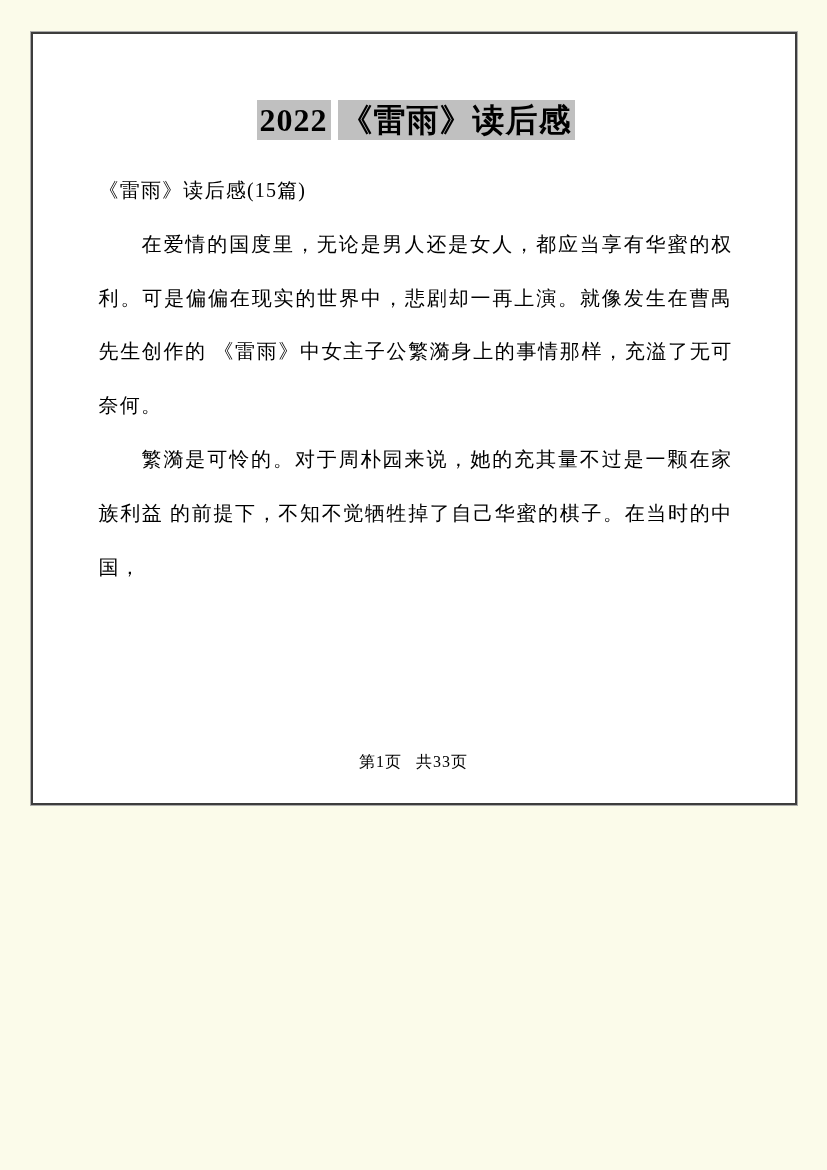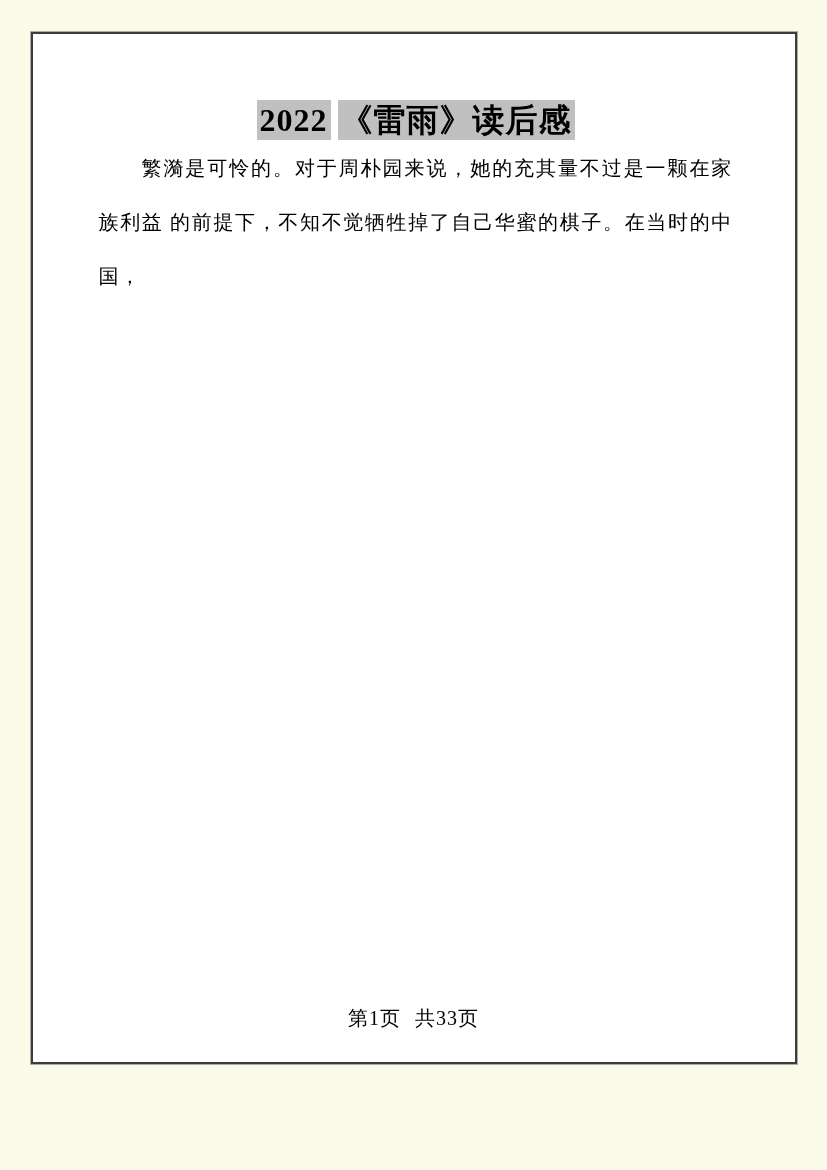--- a/index.html
+++ b/index.html
@@ -6,21 +6,21 @@
   html, body {
     width: 827px;
     background: #fbfbea;
     font-family: "Liberation Serif", "DejaVu Serif", serif;
   }
   body { height: 1170px; overflow: hidden; }
 
   .page {
     position: relative;
     width: 766px;
-    height: 1032px;
+    height: 773px;
     margin: 32px auto 7px auto;
     background: #ffffff;
     border: 2px solid #3d3d3d;
     box-shadow: 0 0 0 1px #ababab;
     padding: 0 62px 0 66px;
     color: #000;
   }
 
   .doc-title {
     margin-top: 64px;
@@ -47,36 +47,38 @@
   .content p { margin: 0; }
   .subtitle { margin-top: 22px !important; }
   .para { text-indent: 43px; }
   .section-heading { margin-top: 54px !important; }
 
   .page-footer {
     position: absolute;
     left: 0; right: 0;
     bottom: 30px;
     text-align: center;
-    font-size: 20px;
+    font-size: 16px;
     letter-spacing: 1px;
     color: #000;
   }
   .page-footer .gap { display: inline-block; width: 14px; }
 </style>
 </head>
 <body>
 
 <div class="page">
 
   <div class="doc-title">
     <span class="hl">2022</span><span class="hl">《雷雨》读后感</span>
   </div>
 
   <div class="content">
+    <p class="subtitle">《雷雨》读后感(15篇)</p>
+    <p class="para">在爱情的国度里，无论是男人还是女人，都应当享有华蜜的权利。可是偏偏在现实的世界中，悲剧却一再上演。就像发生在曹禺先生创作的 《雷雨》中女主子公繁漪身上的事情那样，充溢了无可奈何。</p>
     <p class="para">繁漪是可怜的。对于周朴园来说，她的充其量不过是一颗在家族利益 的前提下，不知不觉牺牲掉了自己华蜜的棋子。在当时的中国，</p>
   </div>
 
   <div class="page-footer">
     <span>第1页</span><span class="gap"></span><span>共33页</span>
   </div>
 
 </div>
 
 </body></html>

